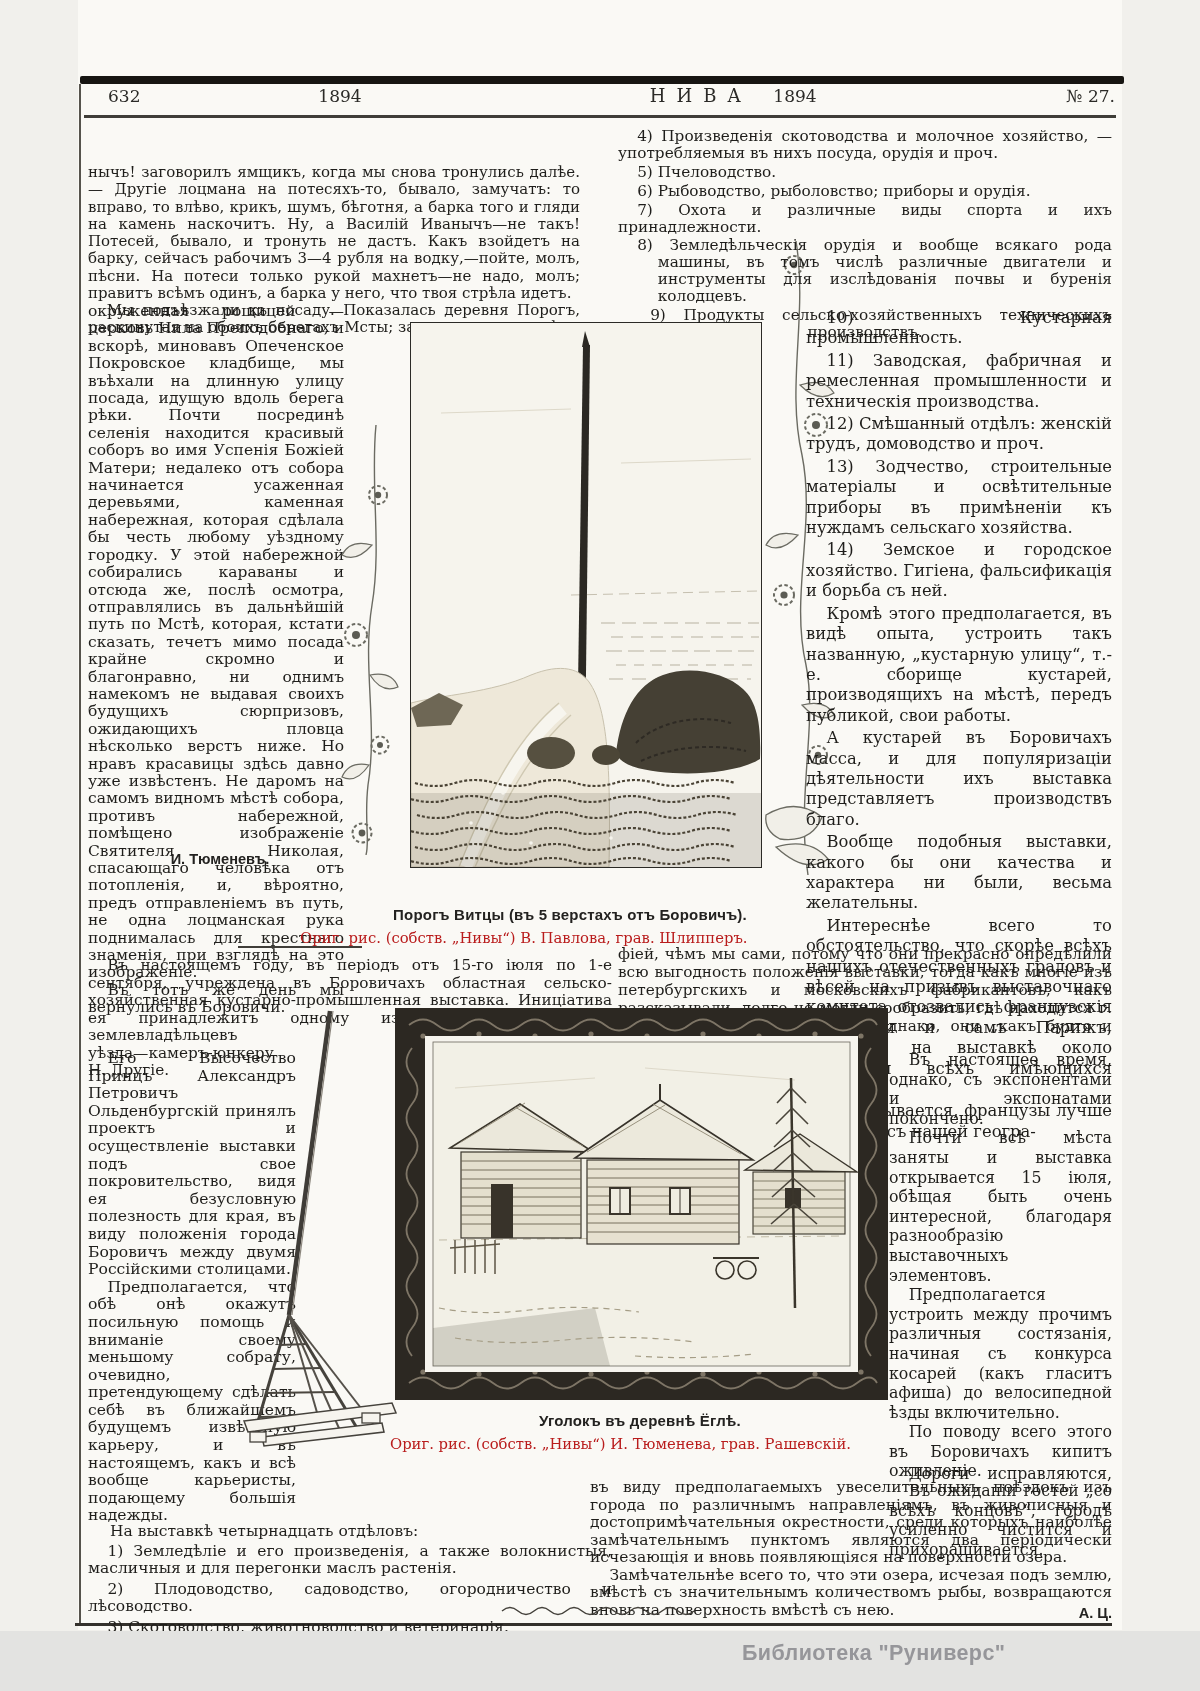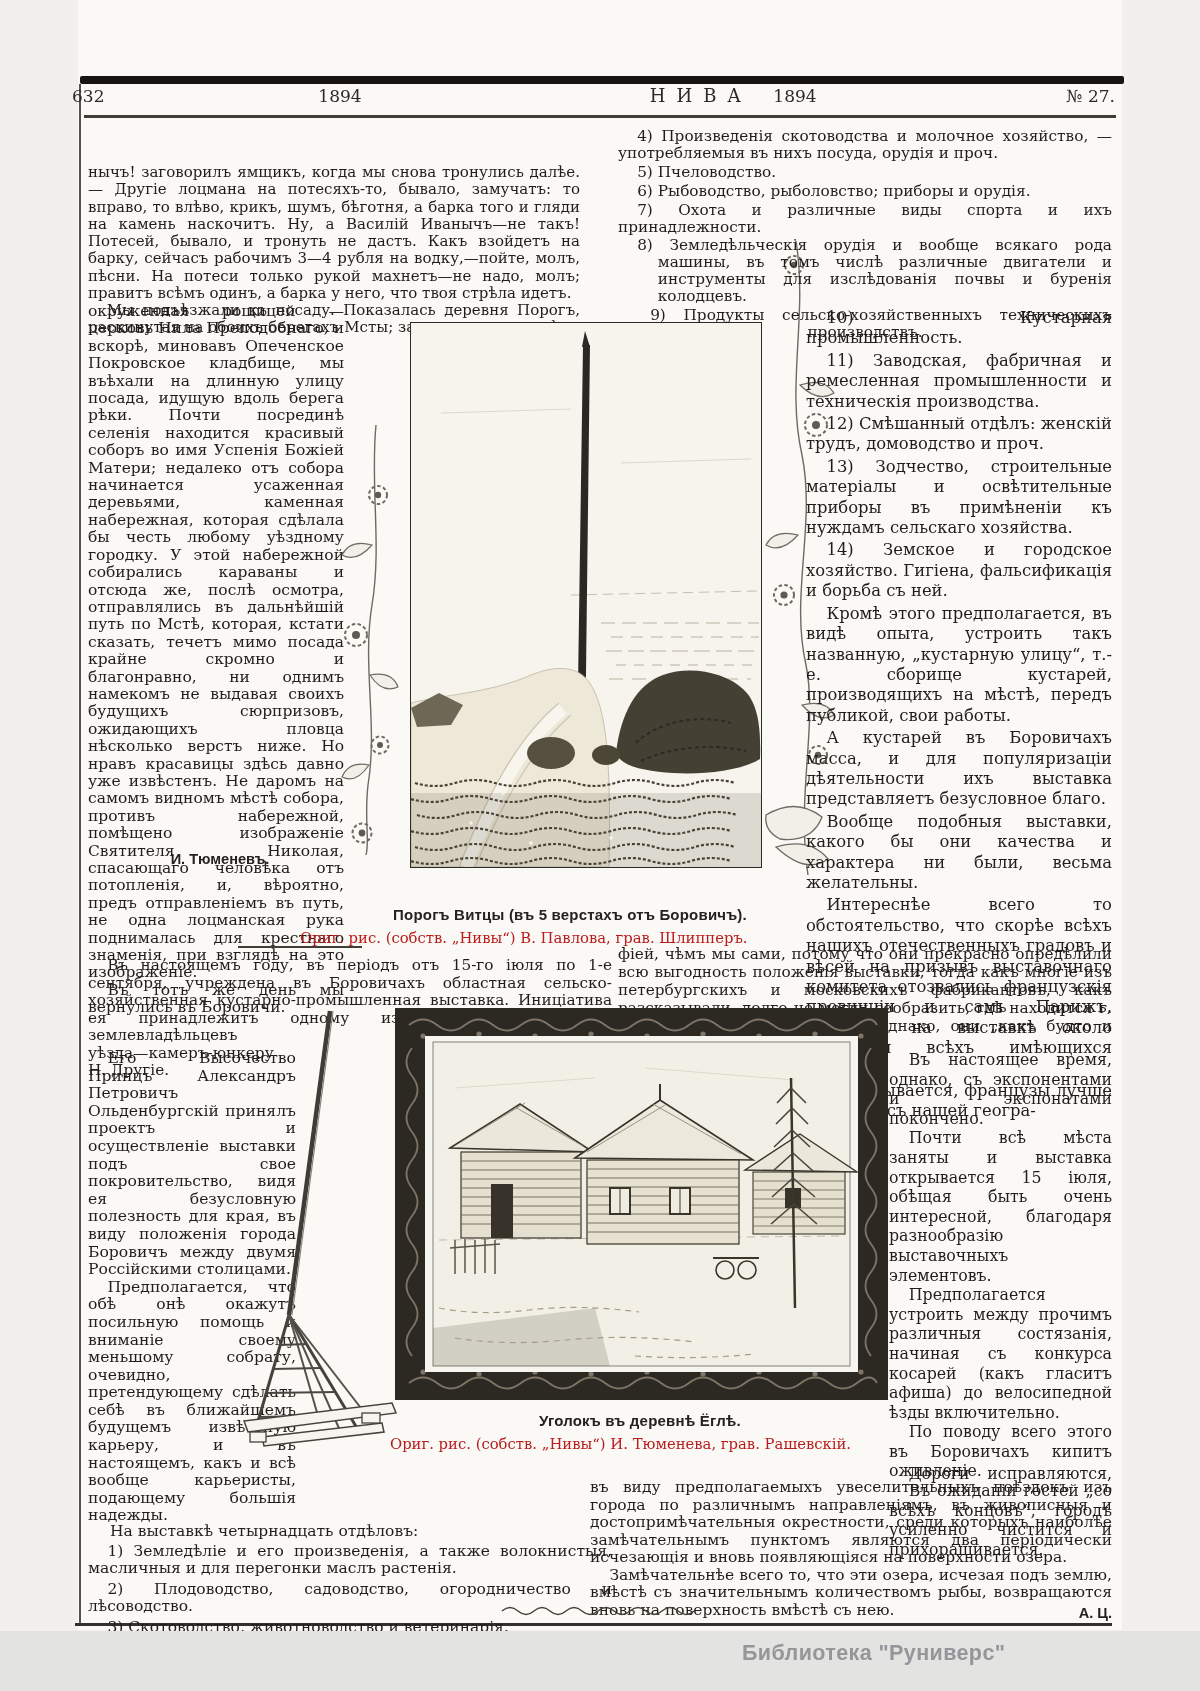--- a/index.html
+++ b/index.html
@@ -31,21 +31,21 @@
 </head>
 <body>
 
 <div class="page">
   <div class="paper"></div>
 
   <div class="abs" style="left:80px;top:76px;width:1044px;height:8px;background:#171512;border-radius:2px;"></div>
   <div class="abs" style="left:79px;top:84px;width:2px;height:1540px;background:#56534c;"></div>
   <div class="abs" style="left:75px;top:1623px;width:1037px;height:3px;background:#34312c;"></div>
 
-  <div class="abs hdr" style="left:72px;top:86px;">632</div>
+  <div class="abs hdr" style="left:108px;top:86px;">632</div>
   <div class="abs hdr" style="left:300px;top:86px;width:80px;text-align:center;">1894</div>
   <div class="abs hdr" style="left:492px;top:85px;width:260px;text-align:right;letter-spacing:11px;font-size:18px;">НИВА</div>
   <div class="abs hdr" style="left:755px;top:86px;width:80px;text-align:center;">1894</div>
   <div class="abs hdr" style="left:1035px;top:86px;width:80px;text-align:right;">№ 27.</div>
   <div class="abs rule" style="left:84px;top:115px;width:1032px;height:2.5px;"></div>
 
   <div class="abs jt body15" style="left:88px;top:130px;width:492px;">
     <p>нычъ! заговорилъ ямщикъ, когда мы снова тронулись далѣе.— Другіе лоцмана на потесяхъ-то, бывало, замучатъ: то вправо, то влѣво, крикъ, шумъ, бѣготня, а барка того и гляди на камень наскочитъ. Ну, а Василій Иванычъ—не такъ! Потесей, бывало, и тронуть не дастъ. Какъ взойдетъ на барку, сейчасъ рабочимъ 3—4 рубля на водку,—пойте, молъ, пѣсни. На потеси только рукой махнетъ—не надо, молъ; правитъ всѣмъ одинъ, а барка у него, что твоя стрѣла идетъ.</p>
   </div>
   <div class="abs jt body15" style="left:88px;top:268px;width:492px;">
@@ -151,21 +151,21 @@
     <p class="ind2 center-last">9) Продукты сельско-хозяйственныхъ техническихъ производствъ.</p>
   </div>
 
   <div class="abs jt mb2" style="left:806px;top:308px;width:306px;font-size:16.4px;line-height:20.4px;">
     <p class="ind">10) Кустарная промышленность.</p>
     <p class="ind">11) Заводская, фабричная и ремесленная промышленности и техническія производства.</p>
     <p class="ind">12) Смѣшанный отдѣлъ: женскій трудъ, домоводство и проч.</p>
     <p class="ind">13) Зодчество, строительные матеріалы и освѣтительные приборы въ примѣненіи къ нуждамъ сельскаго хозяйства.</p>
     <p class="ind">14) Земское и городское хозяйство. Гигіена, фальсификація и борьба съ ней.</p>
     <p class="ind">Кромѣ этого предполагается, въ видѣ опыта, устроить такъ названную, „кустарную улицу“, т.-е. сборище кустарей, производящихъ на мѣстѣ, передъ публикой, свои работы.</p>
-    <p class="ind">А кустарей въ Боровичахъ масса, и для популяризаціи дѣятельности ихъ выставка представляетъ безусловное благо.</p>
+    <p class="ind">А кустарей въ Боровичахъ масса, и для популяризаціи дѣятельности ихъ выставка представляетъ производствъ благо.</p>
     <p class="ind">Вообще подобныя выставки, какого бы они качества и характера ни были, весьма желательны.</p>
     <p class="ind">Интереснѣе всего то обстоятельство, что скорѣе всѣхъ нашихъ отечественныхъ градовъ и вѣсей на призывъ выставочнаго комитета отозвались французскія провинціи и самъ Парижъ, занявшія на выставкѣ около половины всѣхъ имѣющихся мѣстъ.</p>
     <p class="ind2">Оказывается, французы лучше знакомы съ нашей геогра-</p>
   </div>
 
   <div class="abs jt" style="left:618px;top:945px;width:494px;font-size:15.3px;line-height:18px;">
     <p>фіей, чѣмъ мы сами, потому что они прекрасно опредѣлили всю выгодность положенія выставки, тогда какъ многіе изъ петербургскихъ и московскихъ фабрикантовъ, какъ разсказывали, долго не могли сообразить, гдѣ находится г. Боровичи, названіе котораго, однако, они „какъ будто и слыхали“.</p>
   </div>
 
   <div class="abs jt" style="left:88px;top:957px;width:524px;font-size:15.3px;line-height:17.5px;">

